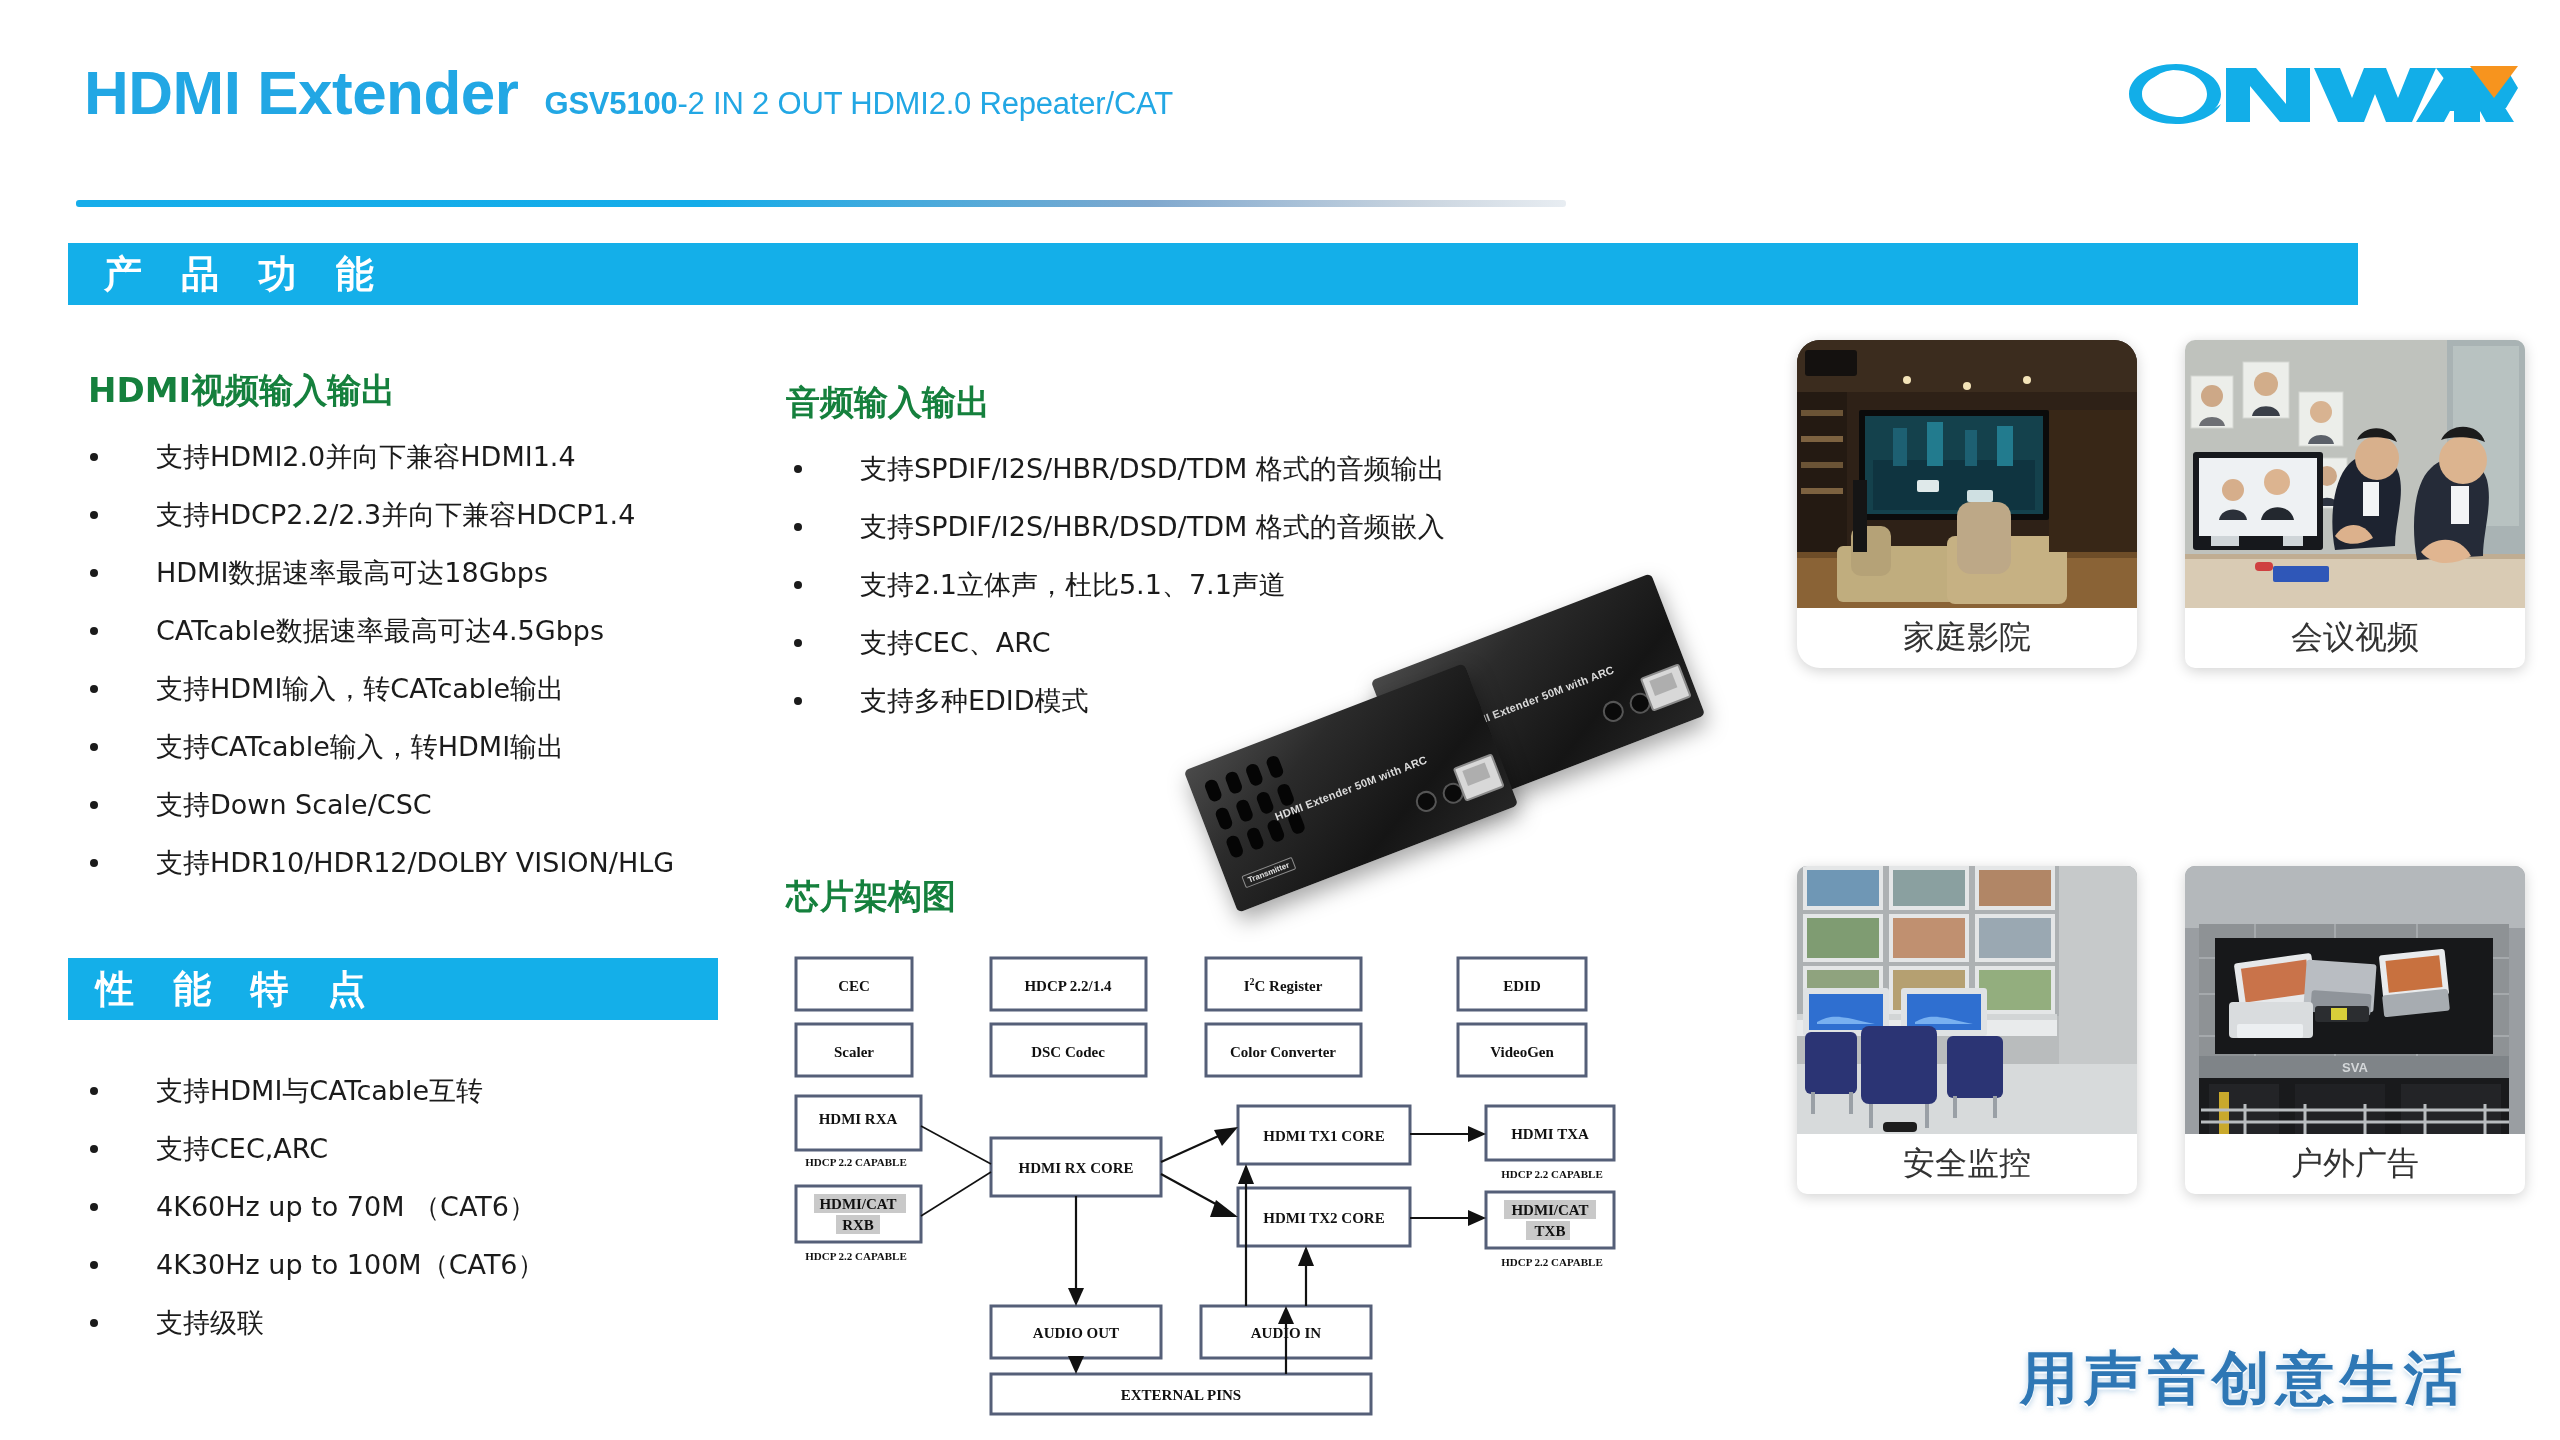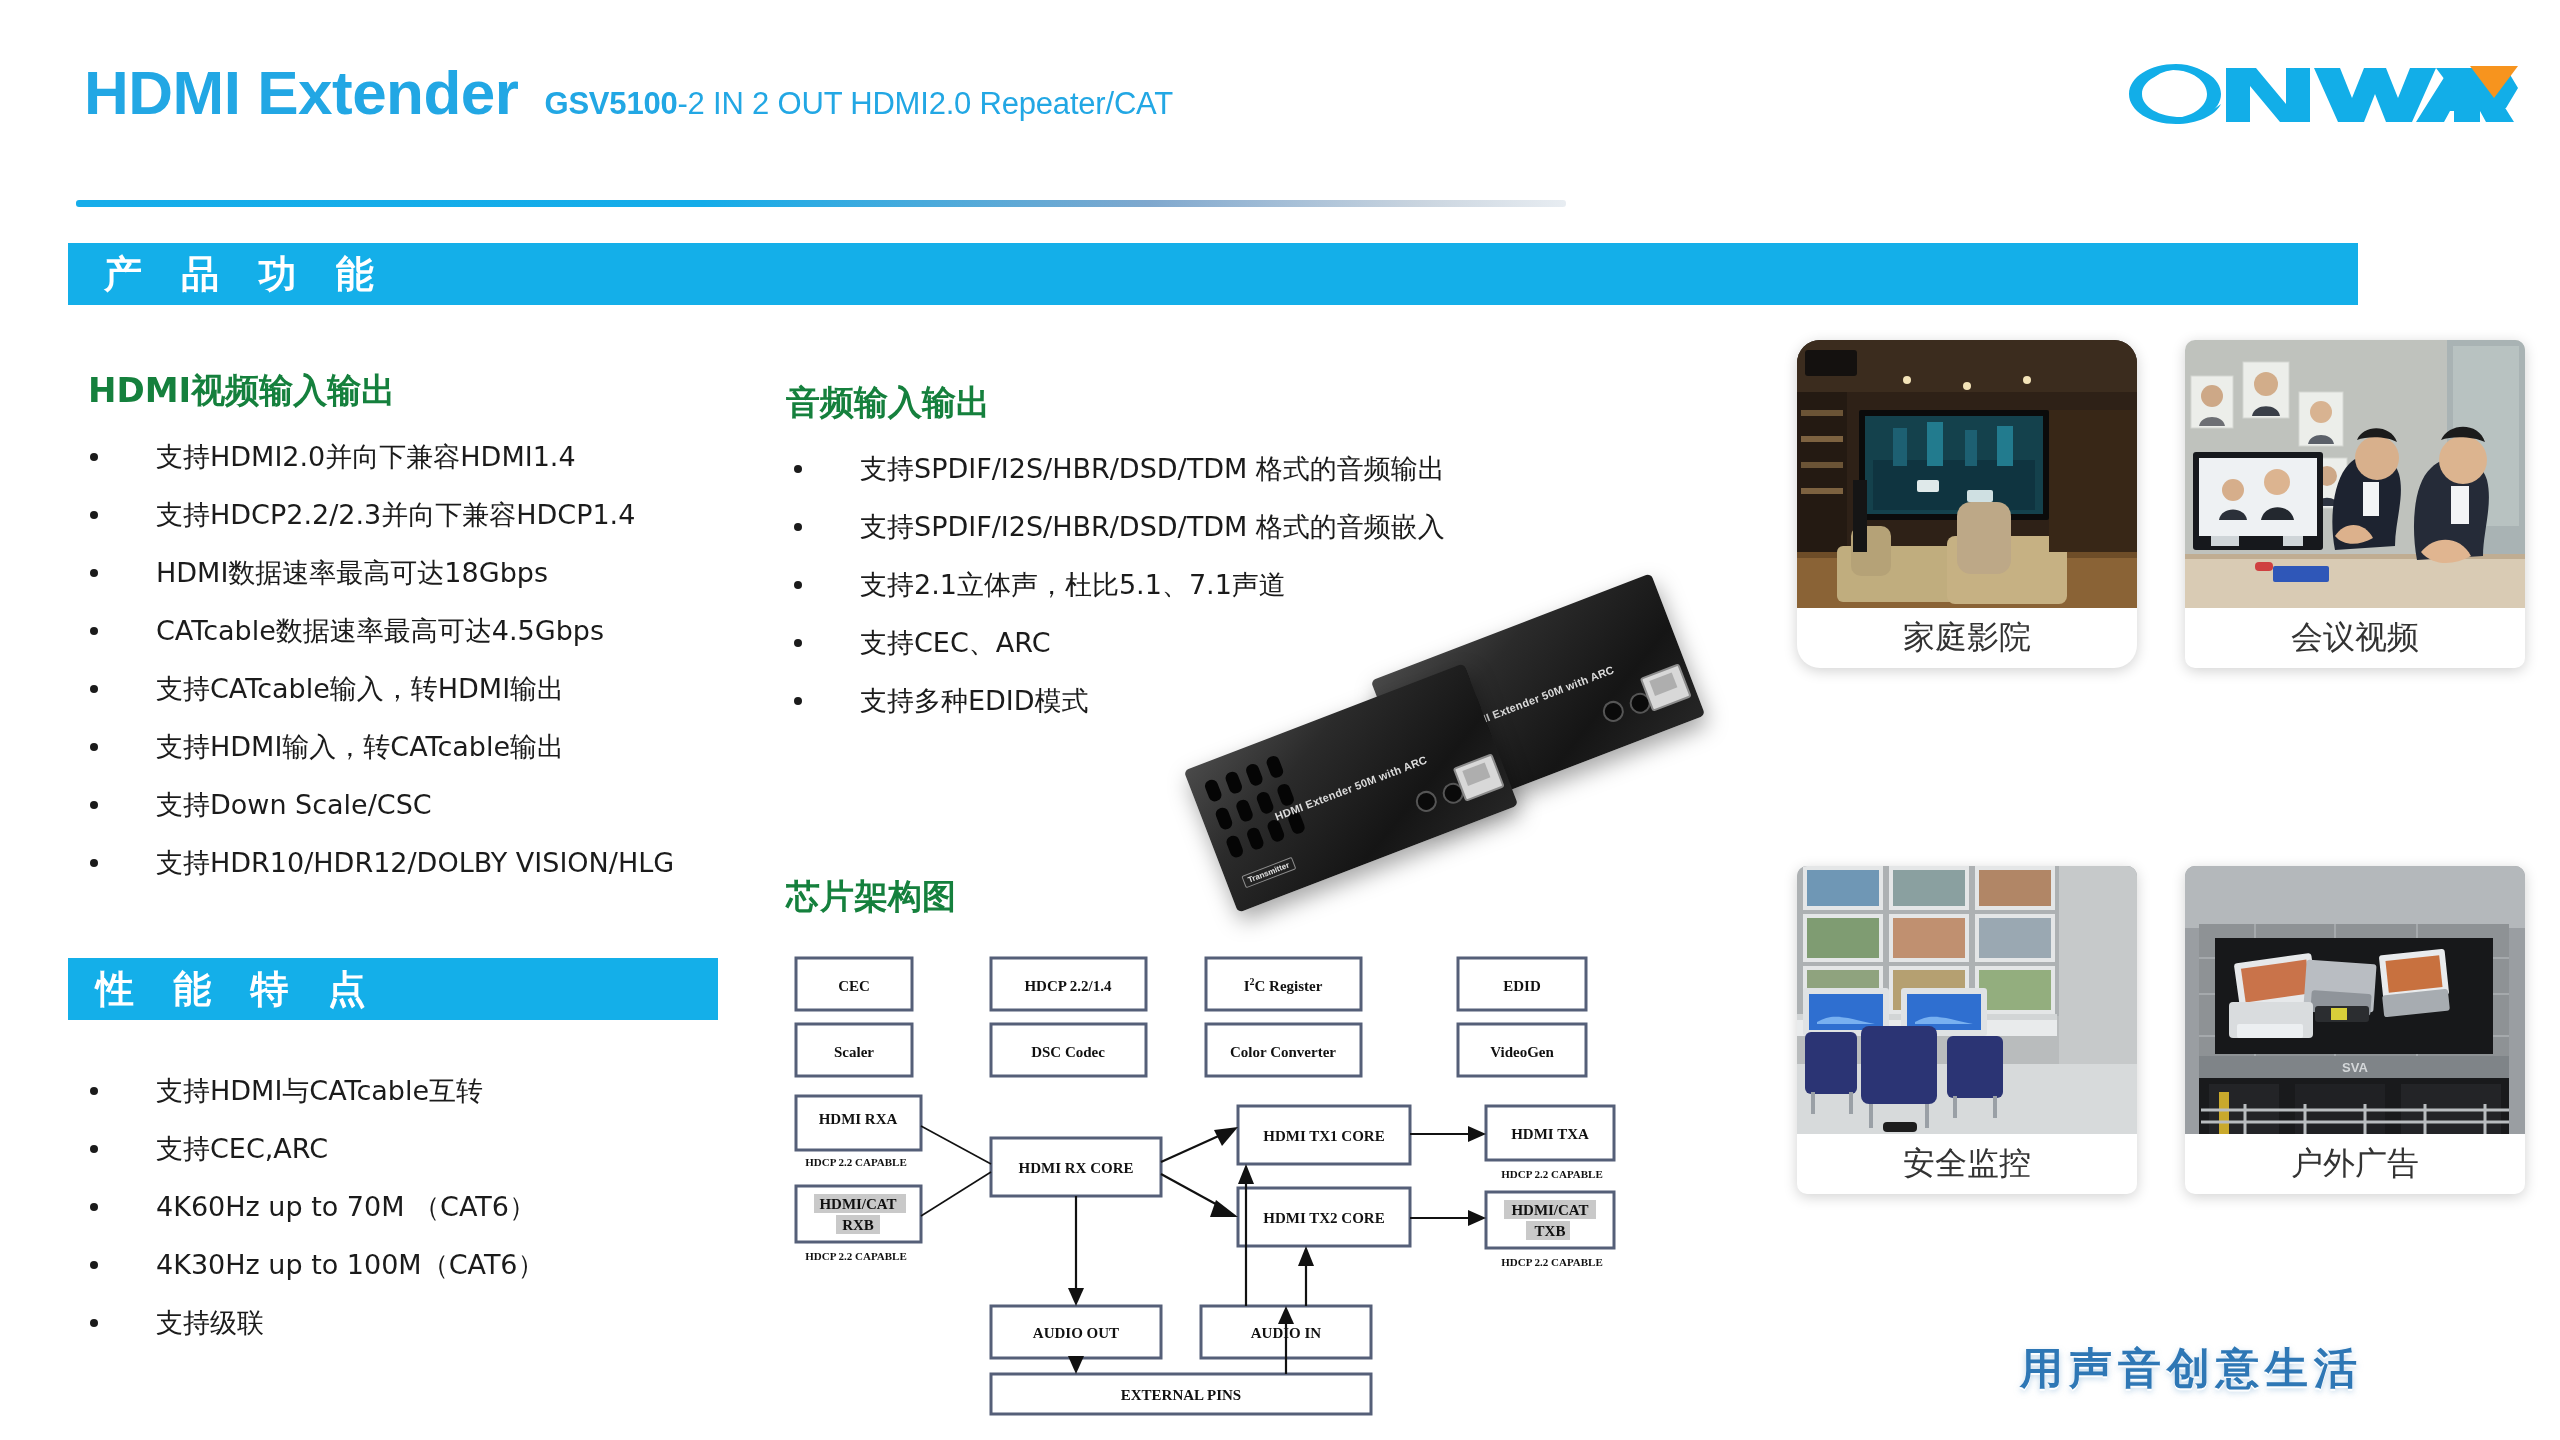--- a/index.html
+++ b/index.html
@@ -133,21 +133,21 @@
   #card-1 { left: 1797px; top: 340px; width: 340px; height: 328px; border-radius: 23px; }
   #card-2 { left: 2185px; top: 340px; width: 340px; height: 328px; }
   #card-3 { left: 1797px; top: 866px; width: 340px; height: 328px; }
   #card-4 { left: 2185px; top: 866px; width: 340px; height: 328px; }
 
   
   .scene { position:absolute; left:0; top:0; width:100%; height:100%; }
 
   #watermark {
     position: absolute; left: 2020px; top: 1340px;
-    font-size: 43px; font-weight: 700; letter-spacing: 6px;
+    font-size: 58px; font-weight: 700; letter-spacing: 6px;
     color: #2E77B5;
     font-family: "DejaVu Serif", serif;
     text-shadow: 0 2px 0 rgba(255,255,255,0.9), 0 3px 6px rgba(120,170,210,0.55);
   }
 </style>
 </head>
 <body>
 
 <div id="header">
 
@@ -184,22 +184,22 @@
 <div class="banner" id="banner-perf">
   <span class="banner-text">性 能 特 点</span>
 </div>
 
 <div class="col-heading" id="head-video">HDMI视频输入输出</div>
 <ul class="bullets" id="list-video">
   <li>支持HDMI2.0并向下兼容HDMI1.4</li>
   <li>支持HDCP2.2/2.3并向下兼容HDCP1.4</li>
   <li>HDMI数据速率最高可达18Gbps</li>
   <li>CATcable数据速率最高可达4.5Gbps</li>
+  <li>支持HDMI输入，转CATcable输出</li>
   <li>支持CATcable输入，转HDMI输出</li>
-  <li>支持HDMI输入，转CATcable输出</li>
   <li>支持Down Scale/CSC</li>
   <li>支持HDR10/HDR12/DOLBY VISION/HLG</li>
 </ul>
 
 <div class="col-heading" id="head-audio">音频输入输出</div>
 <ul class="bullets" id="list-audio">
   <li>支持SPDIF/I2S/HBR/DSD/TDM 格式的音频输出</li>
   <li>支持SPDIF/I2S/HBR/DSD/TDM 格式的音频嵌入</li>
   <li>支持2.1立体声，杜比5.1、7.1声道</li>
   <li>支持CEC、ARC</li>

